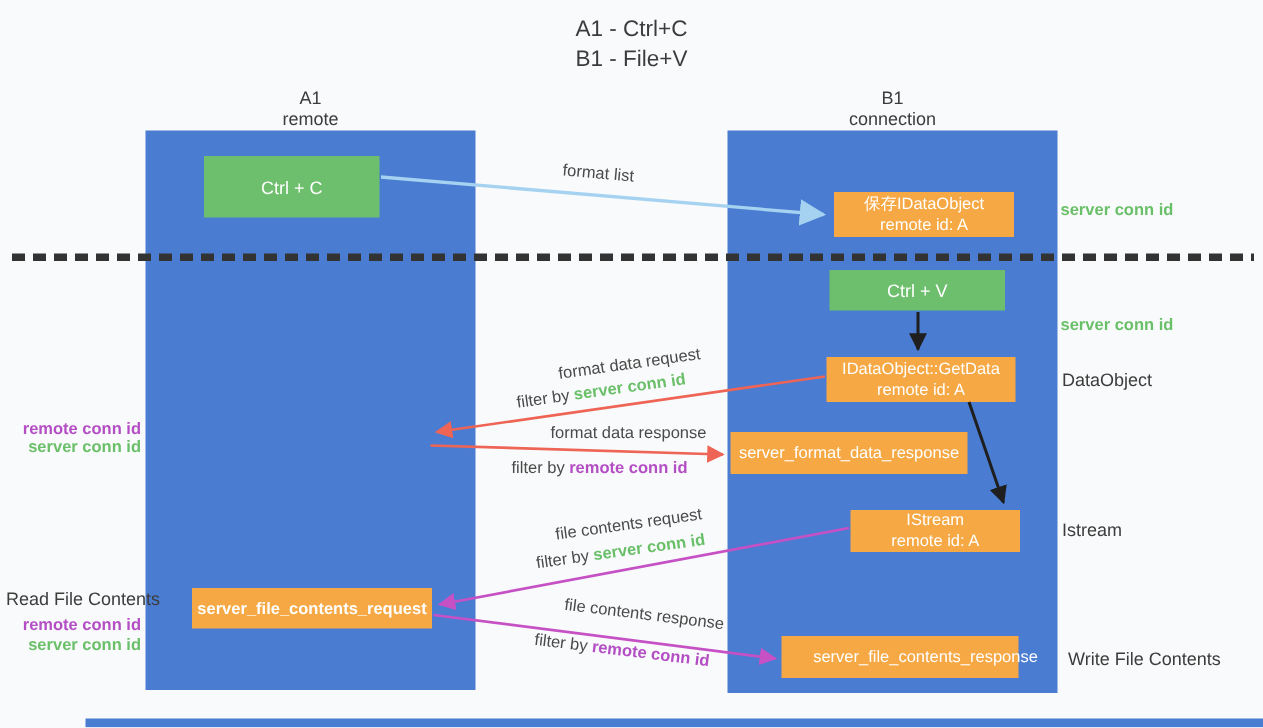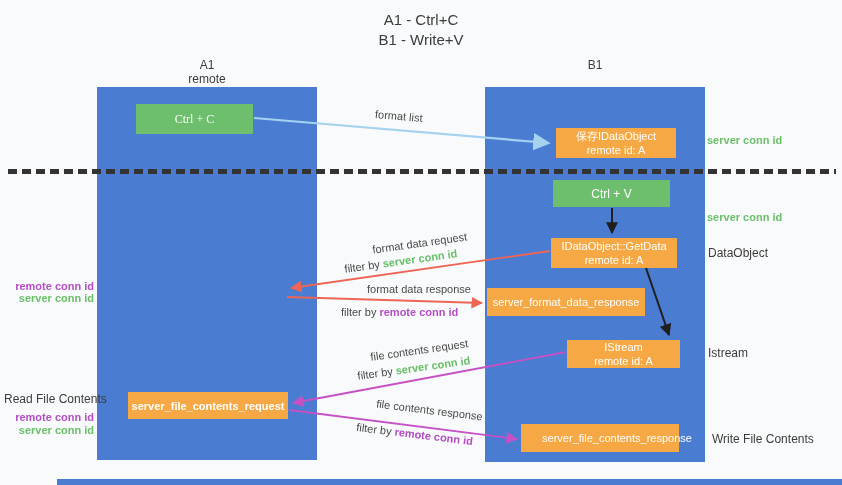--- a/index.html
+++ b/index.html
@@ -41,37 +41,38 @@
   .f-mag{fill:var(--arrow_magenta);} .f-blk{fill:var(--arrow_black);}
   .bottomstrip{position:absolute;left:57px;top:479px;width:785px;height:6px;background:var(--column_blue);}
 </style>
 </head>
 <body>
 
 <div class="canvas">
 
   <div class="title">
     <div>A1 - Ctrl+C</div>
-    <div>B1 - Write+V</div>
+    <div>B1 - File+V</div>
   </div>
 
   <div class="colhead" style="left:97px;top:58px;width:220px;">
     <div>A1</div>
     <div>remote</div>
   </div>
   <div class="colhead" style="left:485px;top:58px;width:220px;">
     <div>B1</div>
+    <div>connection</div>
   </div>
 
   <div class="colrect" style="left:97px;top:87px;width:220px;height:373px;"></div>
   <div class="colrect" style="left:485px;top:87px;width:220px;height:375px;"></div>
 
   <div class="dashline"></div>
 
-  <div class="gbox" style="left:136px;top:104px;width:117px;height:30px;font-family:Liberation Serif, serif;">
+  <div class="gbox" style="left:136px;top:104px;width:117px;height:41px;">
     <span>Ctrl + C</span>
   </div>
   <div class="gbox" style="left:553px;top:180px;width:117px;height:27px;">
     <span>Ctrl + V</span>
   </div>
 
   <div class="abox" style="left:556px;top:128px;width:120px;height:30px;">
     <div>保存IDataObject</div>
     <div>remote id: A</div>
   </div>

